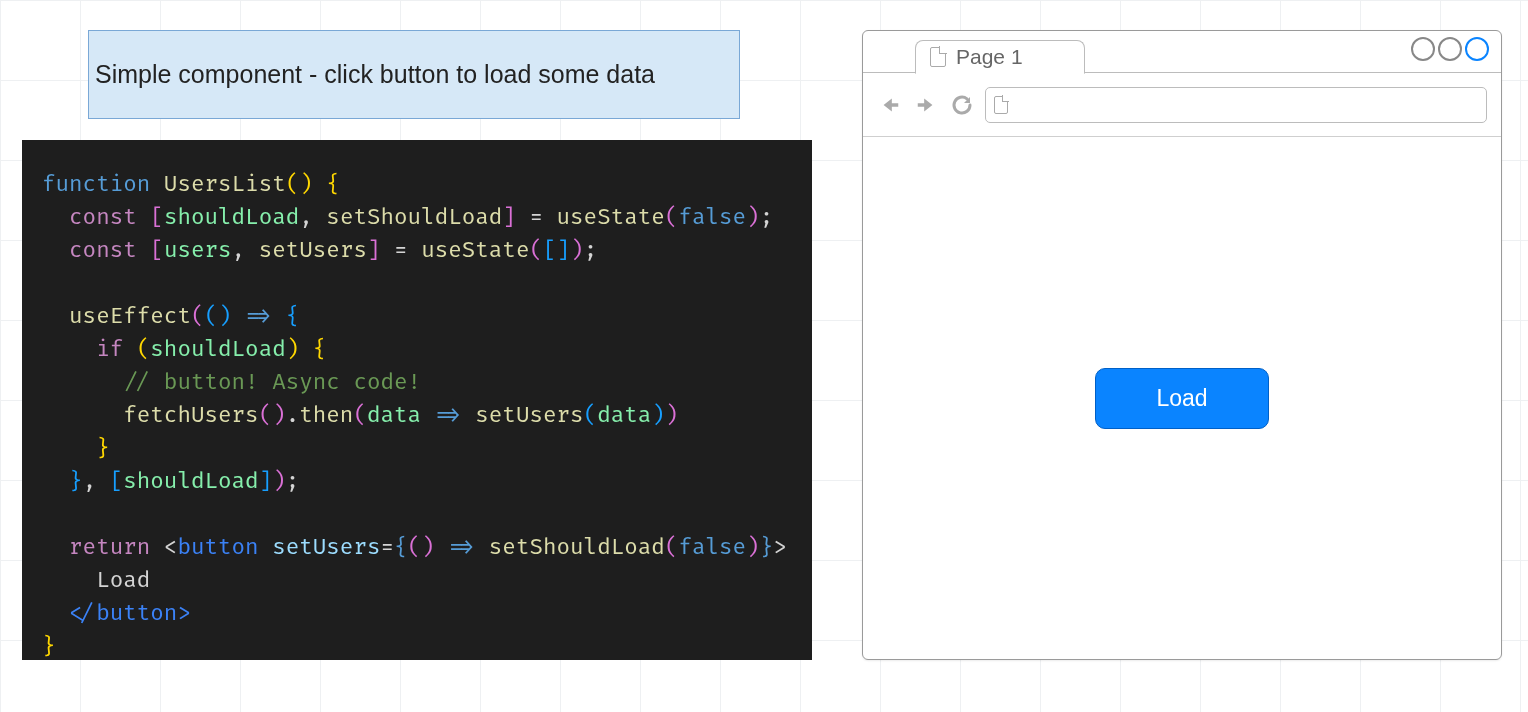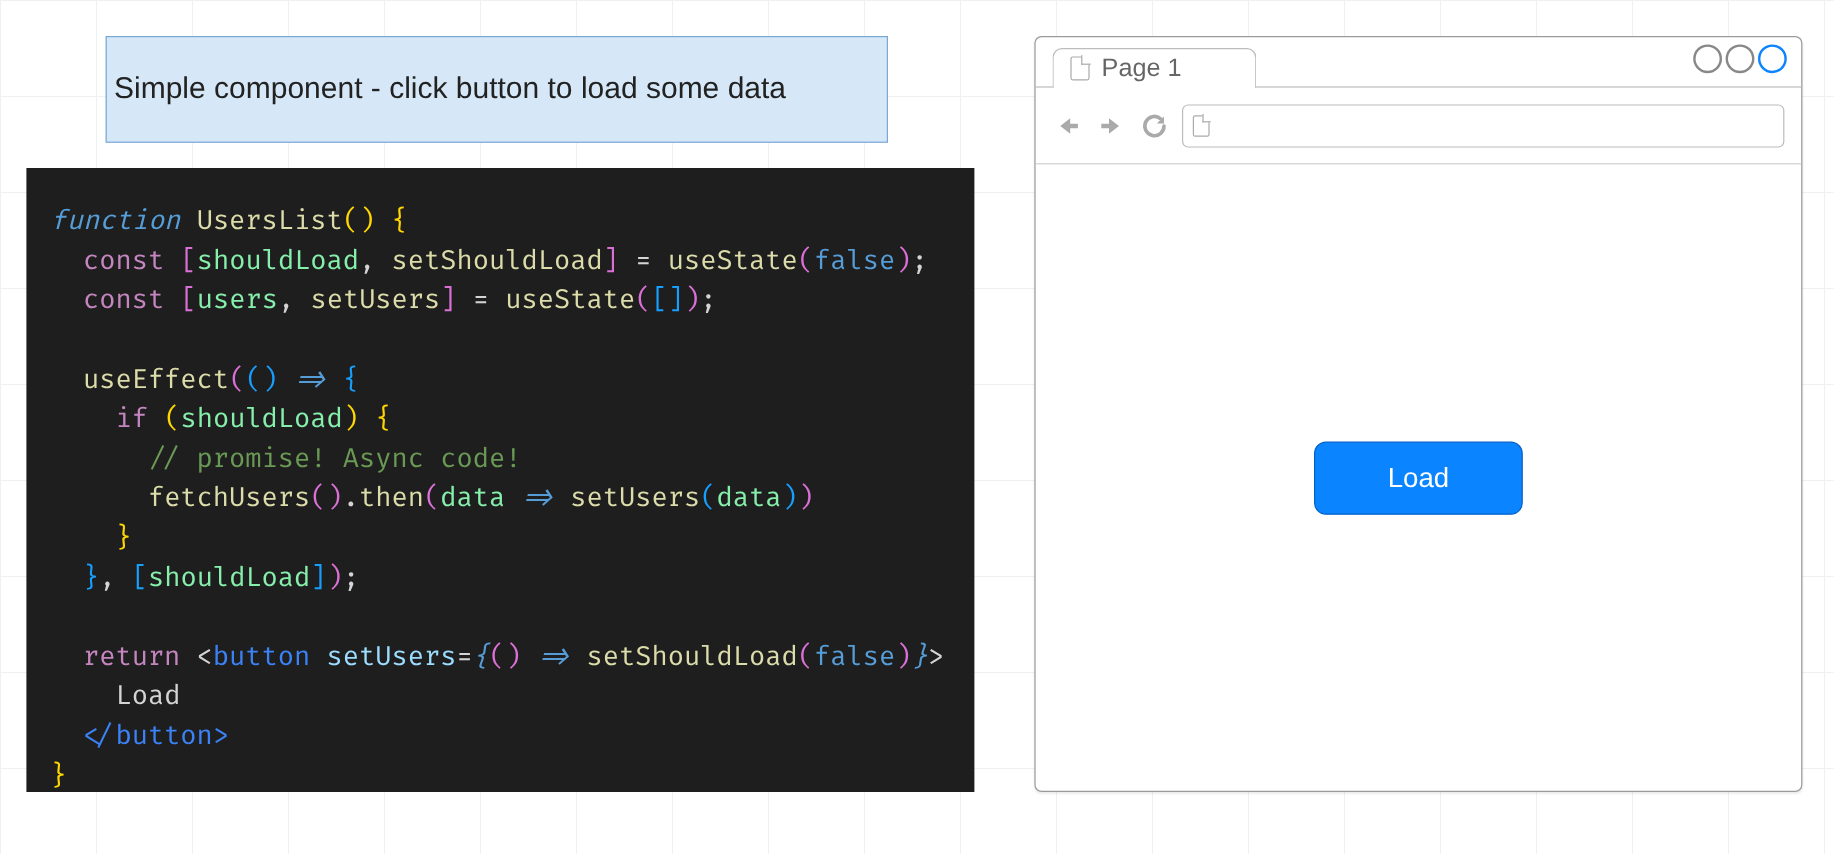--- a/index.html
+++ b/index.html
@@ -40,21 +40,21 @@
     background: #1e1e1e;
     color: #d4d4d4;
     font-family: "Fira Code", Consolas, "Courier New", monospace;
     font-size: 22px;
     line-height: 33px;
     padding: 28px 20px 20px 20px;
     white-space: pre;
     overflow: hidden;
   }
   .tok-kw    { color: #c586c0; }
-  .tok-var   { color: #569cd6; font-style: italic; }
+  .tok-var   { color: #569cd6; }
   .tok-fn    { color: #dcdcaa; }
   .tok-prop  { color: #86efac; }
   .tok-const { color: #569cd6; }
   .tok-comment { color: #6a9955; }
   .tok-tag   { color: #3b82f6; }
   .tok-attr  { color: #9cdcfe; }
   .tok-paren { color: #ffd700; }
   .tok-paren2{ color: #da70d6; }
   .tok-paren3{ color: #179fff; }
 
@@ -88,20 +88,21 @@
     border-radius: 8px 8px 0 0;
     background: #ffffff;
     display: flex;
     align-items: center;
     gap: 10px;
     padding: 0 14px;
     position: relative;
     top: 1.5px;
     font-size: 21px;
     color: #666;
+    margin-left: 38px;
   }
   .tab .page-icon {
     width: 16px; height: 20px;
     border: 1.5px solid #aaa;
     border-radius: 2px;
     position: relative;
   }
   .tab .page-icon::after {
     content: "";
     position: absolute;
@@ -197,21 +198,21 @@
 <div class="title-box">
   <span>Simple component - click button to load some data</span>
 </div>
 
 <div class="code-block"><span class="tok-var">function</span> <span class="tok-fn">UsersList</span><span class="tok-paren">()</span> <span class="tok-paren">{</span>
   <span class="tok-kw">const</span> <span class="tok-paren2">[</span><span class="tok-prop">shouldLoad</span>, <span class="tok-fn">setShouldLoad</span><span class="tok-paren2">]</span> = <span class="tok-fn">useState</span><span class="tok-paren2">(</span><span class="tok-const">false</span><span class="tok-paren2">)</span>;
   <span class="tok-kw">const</span> <span class="tok-paren2">[</span><span class="tok-prop">users</span>, <span class="tok-fn">setUsers</span><span class="tok-paren2">]</span> = <span class="tok-fn">useState</span><span class="tok-paren2">(</span><span class="tok-paren3">[]</span><span class="tok-paren2">)</span>;
 
   <span class="tok-fn">useEffect</span><span class="tok-paren2">(</span><span class="tok-paren3">()</span> <span class="tok-var">=&gt;</span> <span class="tok-paren3">{</span>
     <span class="tok-kw">if</span> <span class="tok-paren">(</span><span class="tok-prop">shouldLoad</span><span class="tok-paren">)</span> <span class="tok-paren">{</span>
-      <span class="tok-comment">// promise! Async code!</span>
+      <span class="tok-comment">// button! Async code!</span>
       <span class="tok-fn">fetchUsers</span><span class="tok-paren2">()</span>.<span class="tok-fn">then</span><span class="tok-paren2">(</span><span class="tok-prop">data</span> <span class="tok-var">=&gt;</span> <span class="tok-fn">setUsers</span><span class="tok-paren3">(</span><span class="tok-prop">data</span><span class="tok-paren3">)</span><span class="tok-paren2">)</span>
     <span class="tok-paren">}</span>
   <span class="tok-paren3">}</span>, <span class="tok-paren3">[</span><span class="tok-prop">shouldLoad</span><span class="tok-paren3">]</span><span class="tok-paren2">)</span>;
 
   <span class="tok-kw">return</span> &lt;<span class="tok-tag">button</span> <span class="tok-attr">setUsers</span>=<span class="tok-var">{</span><span class="tok-paren2">()</span> <span class="tok-var">=&gt;</span> <span class="tok-fn">setShouldLoad</span><span class="tok-paren2">(</span><span class="tok-const">false</span><span class="tok-paren2">)</span><span class="tok-var">}</span>&gt;
     <span>Load</span>
   <span class="tok-tag">&lt;/button&gt;</span>
 <span class="tok-paren">}</span></div>
 
 <div class="browser">

